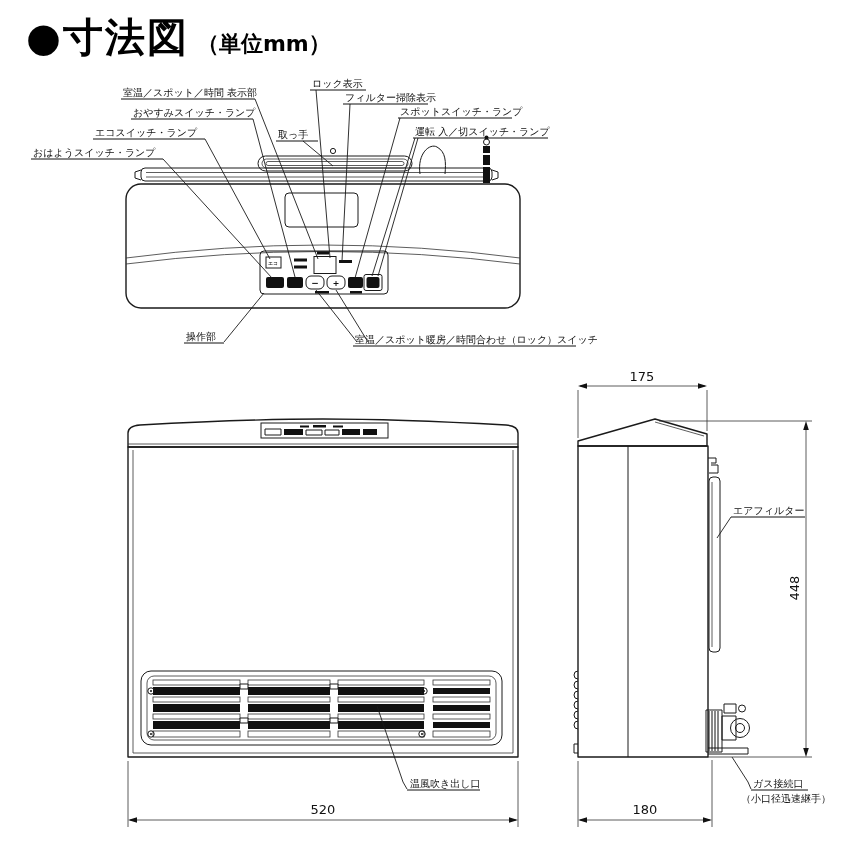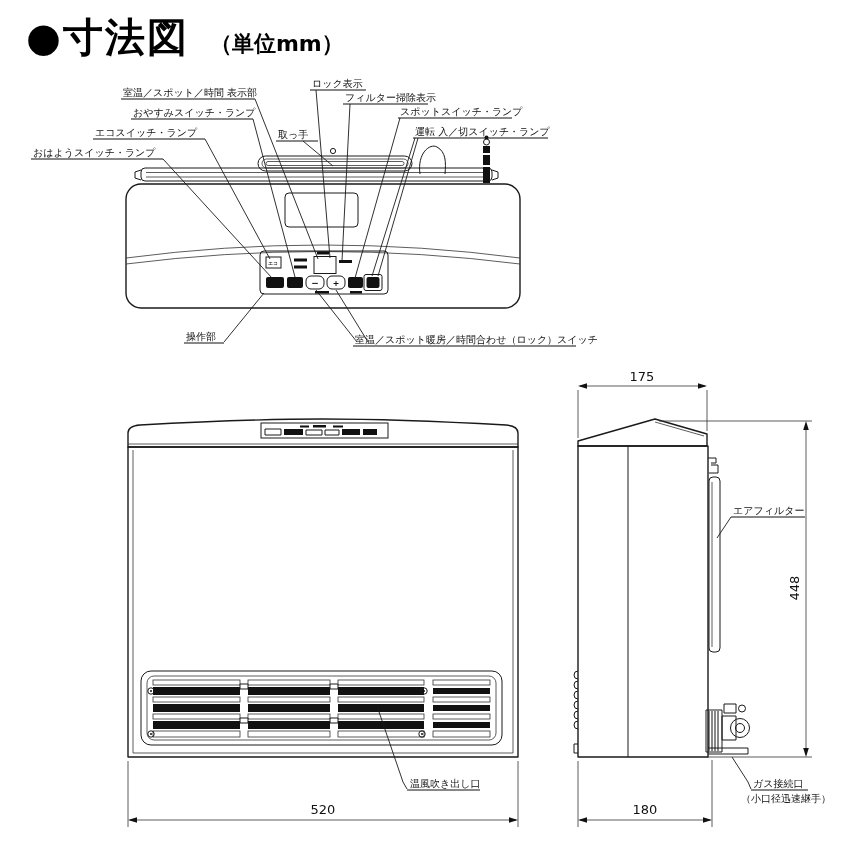--- a/index.html
+++ b/index.html
@@ -1,20 +1,20 @@
 <!DOCTYPE html>
 <html><head>
 <meta charset="utf-8">
 <style>
   html,body{margin:0;padding:0;background:#ffffff;}
   #stage{position:relative;width:850px;height:850px;background:#ffffff;overflow:hidden;
          font-family:"DejaVu Sans","Liberation Sans",sans-serif;}
-  #title-row{position:absolute;left:26px;top:10px;display:flex;align-items:baseline;gap:0;color:#000;}
+  #title-row{position:absolute;left:26px;top:10px;display:flex;align-items:baseline;gap:8px;color:#000;}
   #title-main{font-size:40px;font-weight:bold;letter-spacing:2px;}
-  #title-unit{font-size:22px;font-weight:bold;margin-left:21px;}
+  #title-unit{font-size:22px;font-weight:bold;}
   svg{position:absolute;left:0;top:0;}
   .ol  {stroke:#1a1a1a;stroke-width:1.4;fill:none;stroke-linejoin:round;}
   .ol2 {stroke:#1a1a1a;stroke-width:1;fill:none;stroke-linejoin:round;}
   .fin {stroke:#333;stroke-width:0.8;fill:none;}
   .lead{stroke:#1a1a1a;stroke-width:0.9;fill:none;}
   .ul  {stroke:#111;stroke-width:1;fill:none;}
   .blk {fill:#111;stroke:none;}
   .wbtn{fill:#fff;stroke:#1a1a1a;stroke-width:1;}
   .lbl {font-size:10px;fill:#111;}
   .dim {font-size:13px;fill:#111;}

